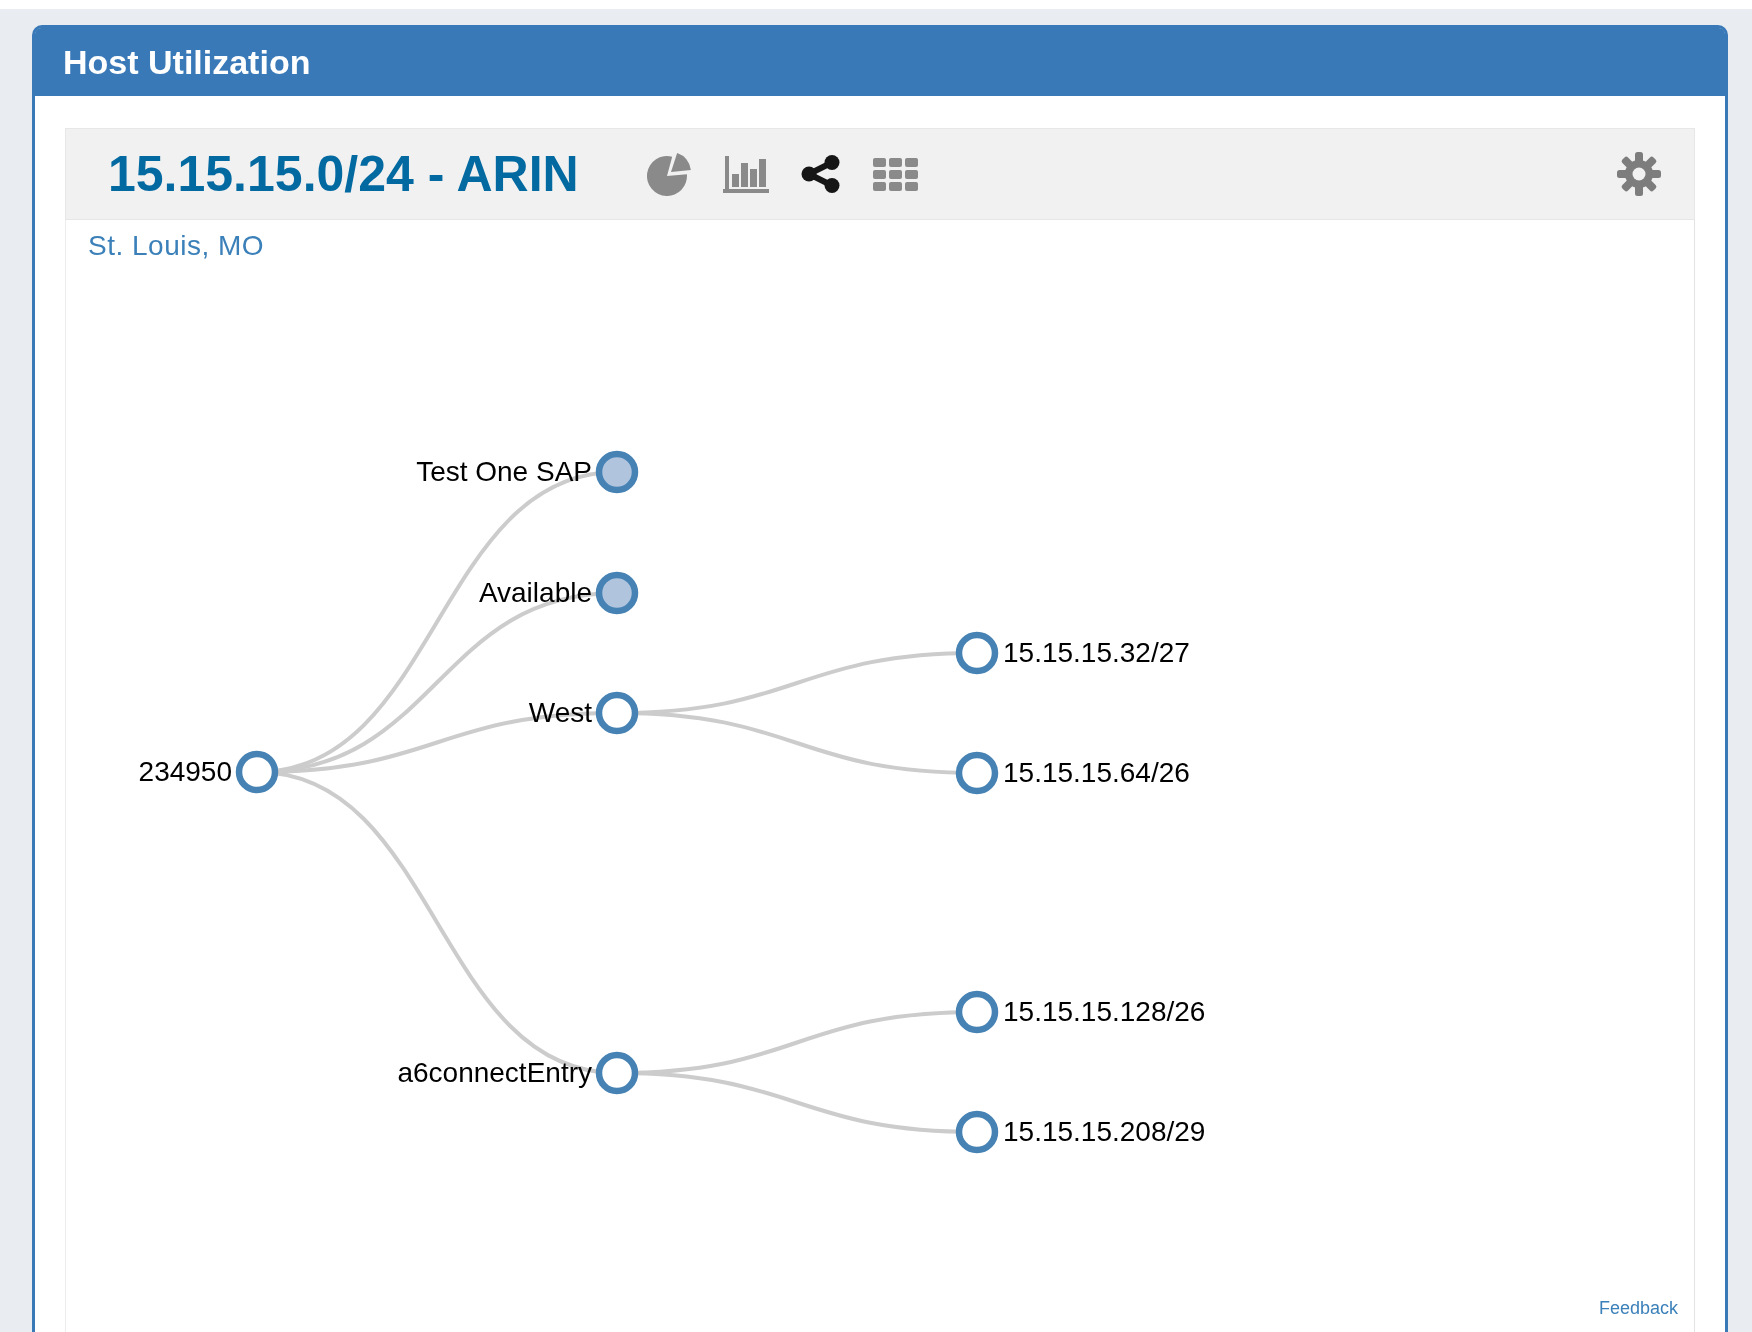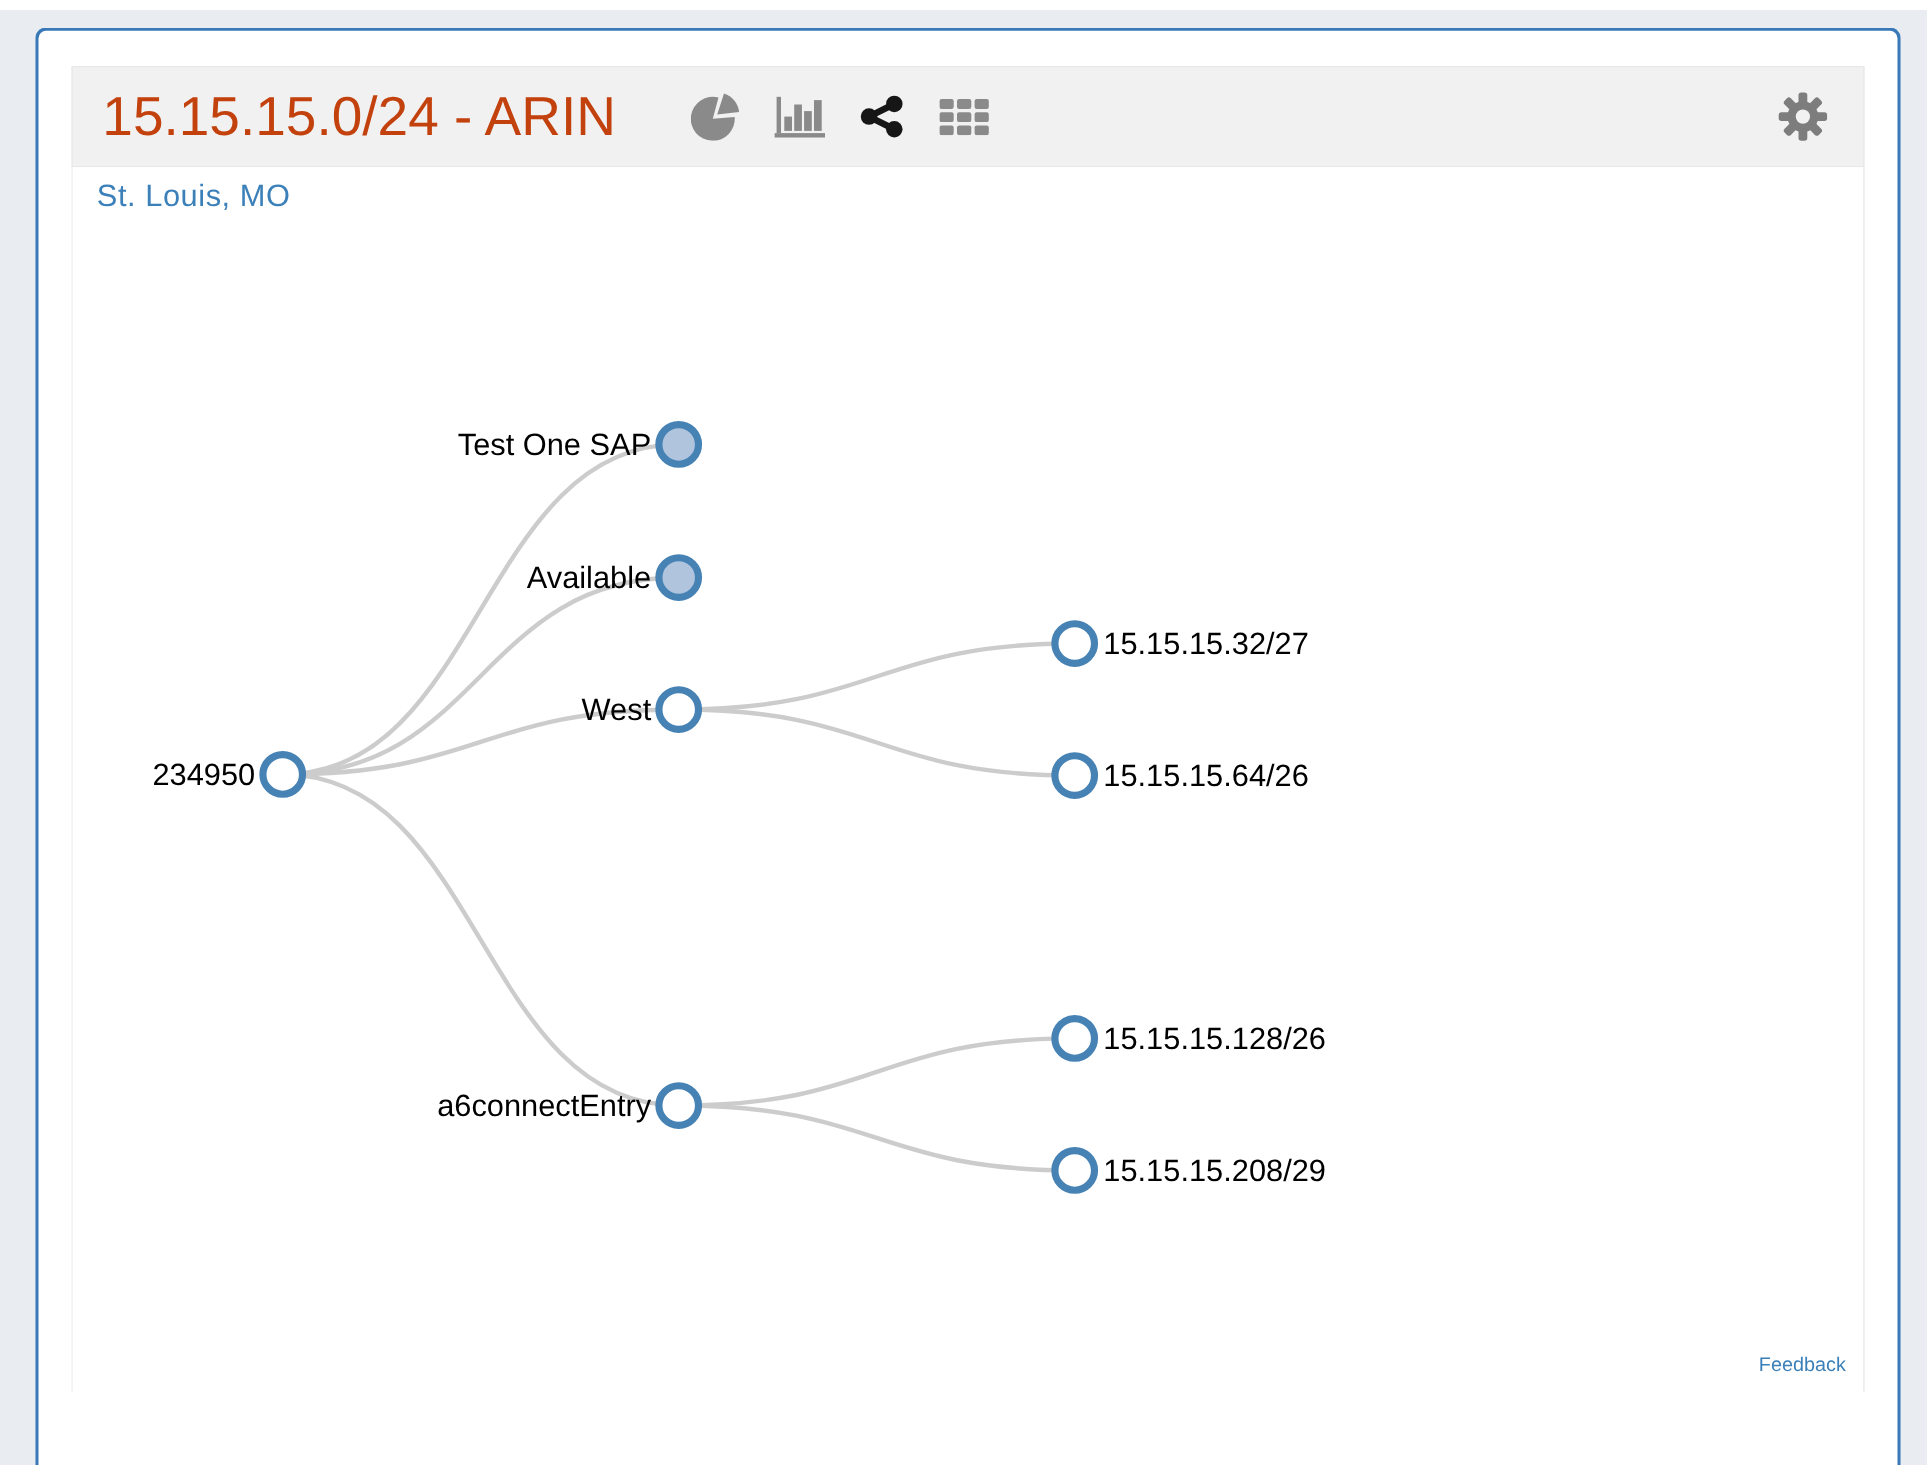--- a/index.html
+++ b/index.html
@@ -51,23 +51,23 @@
   .widget-header {
     box-sizing: border-box;
     height: 92px;
     background: #f1f1f1;
     border: 1px solid #e7e7e7;
     display: flex;
     align-items: center;
   }
   .widget-title {
     font-size: 50px;
-    font-weight: normal;
-    color: #c2410c;
-    margin-left: 27px;
+    font-weight: bold;
+    color: #0369a1;
+    margin-left: 42px;
     white-space: nowrap;
   }
   .toolbar-icons {
     display: flex;
     align-items: center;
     gap: 32px;
     margin-left: 68px;
   }
   .icon-btn {
     background: transparent;
@@ -124,20 +124,23 @@
     font-family: "Liberation Sans", sans-serif;
     font-size: 28px;
   }
 </style>
 </head>
 <body>
 
 <div class="top-strip"></div>
 
 <div class="panel">
+  <div class="panel-header">
+    <span class="panel-header-title">Host Utilization</span>
+  </div>
 
   <div class="panel-body">
     <div class="widget">
 
       <div class="widget-header">
         <span class="widget-title">15.15.15.0/24 - ARIN</span>
 
         <div class="toolbar-icons">
           <button class="icon-btn" title="">
             <svg width="44" height="44" viewBox="0 0 44 44">

